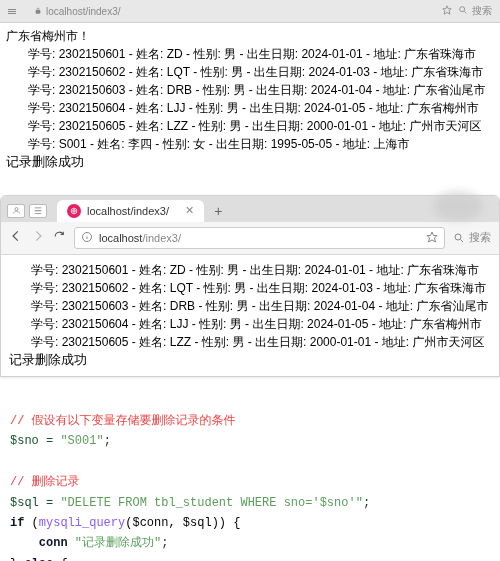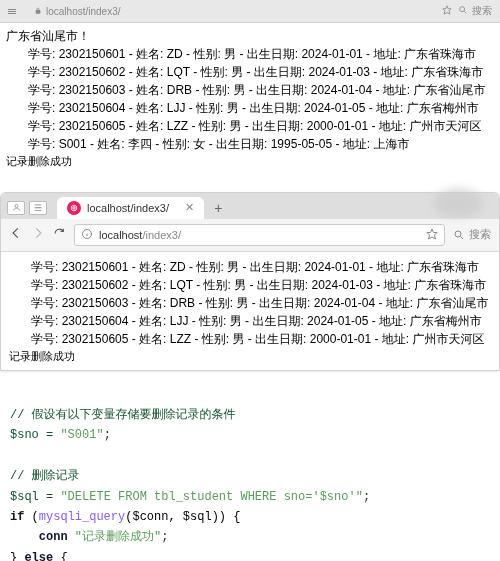--- a/index.html
+++ b/index.html
@@ -91,23 +91,24 @@
     .record-line {
       font-size: 12px;
       color: #000;
       line-height: 1.5;
       white-space: nowrap;
       overflow: hidden;
       margin-left: 22px;
     }
 
     .final-text {
-      font-size: 11px;
+      font-size: 13px;
       color: #000;
       line-height: 1.5;
+      font-family: Liberation Mono, monospace;
     }
 
     
     .inner-window {
       margin-top: 18px;
       border: 1px solid #d0d0d0;
       background: #f0f0f0;
       border-radius: 6px 6px 0 0;
       box-shadow: 0 1px 3px rgba(0,0,0,0.1);
       position: relative;
@@ -264,21 +265,21 @@
       background: #fff;
       font-family: Consolas, "Courier New", monospace;
       font-size: 12px;
       line-height: 1.7;
     }
 
     .code-line {
       white-space: pre;
     }
 
-    .comment { color: #14532d; }
+    .comment { color: #ef4444; }
     .var { color: #14532d; }
     .str { color: #5a9e5a; }
     .keyword { color: #0f172a; font-weight: bold; }
     .func { color: #8b5cf6; }
     .paren { color: #000; }
     .brace { color: #000; }
   </style>
 </head>
 <body>
 
@@ -308,21 +309,21 @@
       <svg viewBox="0 0 24 24" fill="none" stroke="#888" stroke-width="2">
           <circle cx="10" cy="10" r="6"></circle>
           <line x1="20" y1="20" x2="15" y2="15"></line>
         </svg>
     </span>
     <span>搜索</span>
   </span>
 </div>
 
 <div class="page-content">
-  <div class="status-text">广东省汕尾市！</div>
+  <div class="status-text">广东省梅州市！</div>
   <div class="record-line">学号: 2302150601 - 姓名: ZD - 性别: 男 - 出生日期: 2024-01-01 - 地址: 广东省珠海市</div>
   <div class="record-line">学号: 2302150602 - 姓名: LQT - 性别: 男 - 出生日期: 2024-01-03 - 地址: 广东省珠海市</div>
   <div class="record-line">学号: 2302150603 - 姓名: DRB - 性别: 男 - 出生日期: 2024-01-04 - 地址: 广东省汕尾市</div>
   <div class="record-line">学号: 2302150604 - 姓名: LJJ - 性别: 男 - 出生日期: 2024-01-05 - 地址: 广东省梅州市</div>
   <div class="record-line">学号: 2302150605 - 姓名: LZZ - 性别: 男 - 出生日期: 2000-01-01 - 地址: 广州市天河区</div>
   <div class="record-line">学号: S001 - 姓名: 李四 - 性别: 女 - 出生日期: 1995-05-05 - 地址: 上海市</div>
   <div class="final-text">记录删除成功</div>
 </div>
 
 <div class="inner-window">

